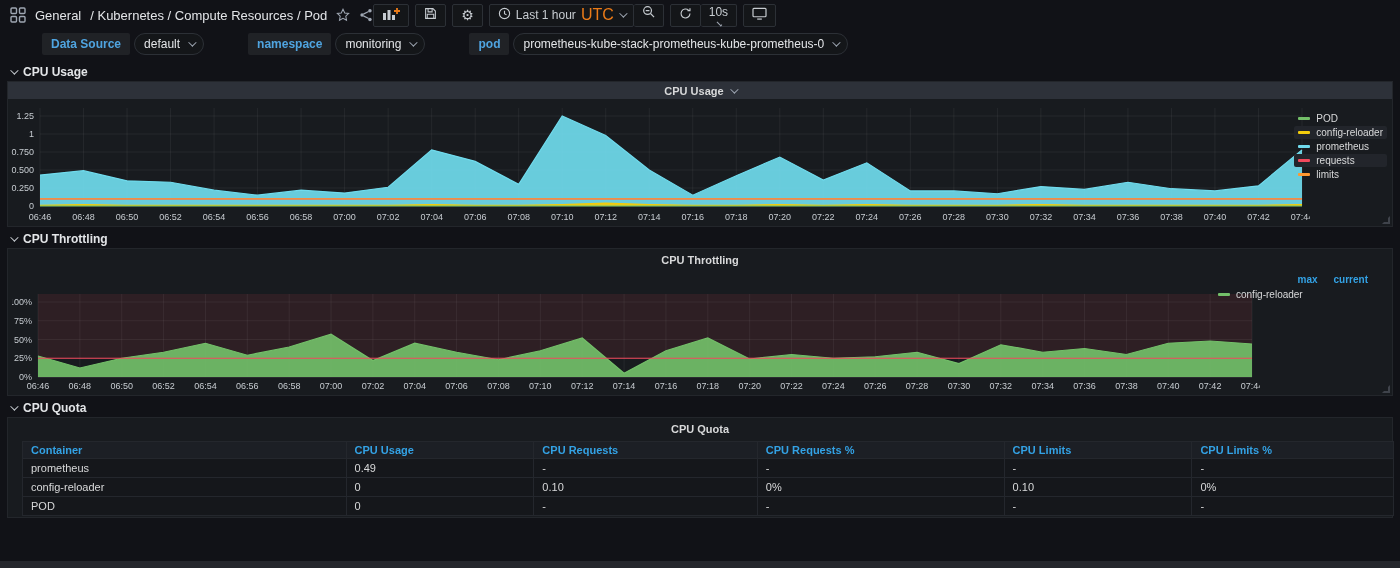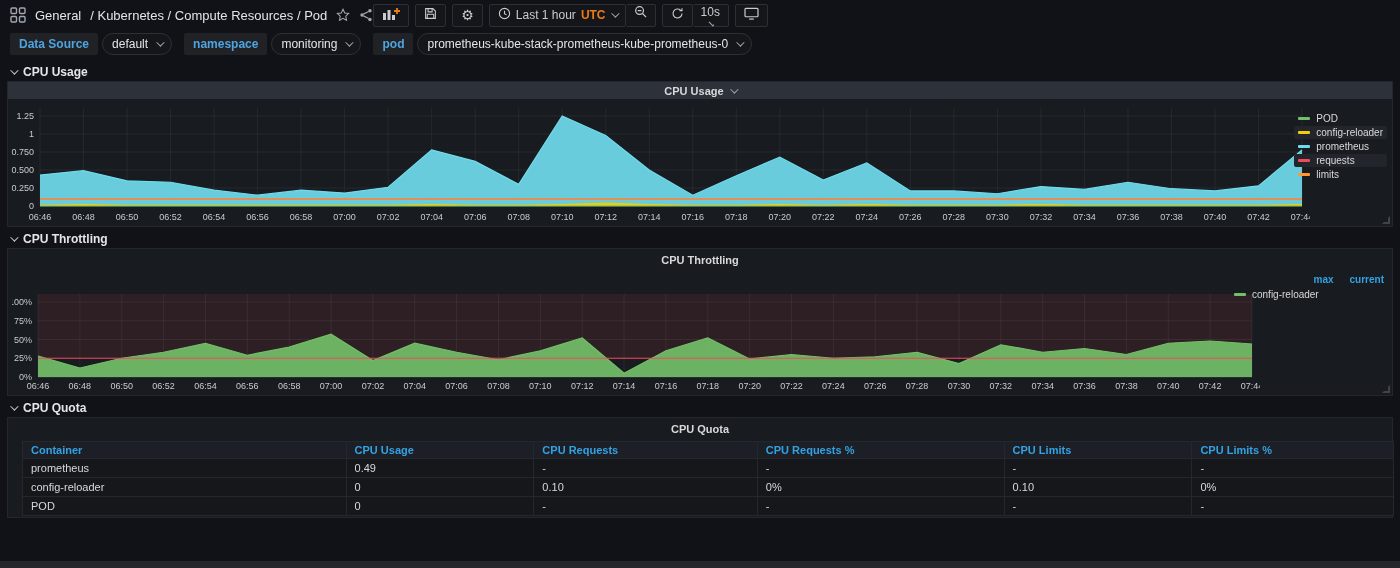--- a/index.html
+++ b/index.html
@@ -15,27 +15,27 @@
   .crumb { color:#e3e5e8; cursor:pointer; white-space:nowrap; }
   .icon-btn { display:flex; align-items:center; justify-content:center; cursor:pointer; color:#9fa7b3; }
   .nav-right { display:flex; align-items:center; gap:6px; }
   .btn {
     display:flex; align-items:center; gap:5px; height:23px; padding:0 8px;
     background:#141619; border:1px solid #2c3036; border-radius:2px;
     color:#c7ccd1; font-size:12px; cursor:pointer; white-space:nowrap;
   }
   .btn-group { display:flex; }
   .btn-group .btn:not(:first-child){ border-left:none;flex-direction:column; }
-  .utc { color:#eb7b18; font-weight:700; font-size:12px; }
+  .utc { color:#eb7b18; font-weight:400; font-size:16px; }
   .caret { width:6px; height:6px; border-right:1.3px solid #9fa7b3; border-bottom:1.3px solid #9fa7b3;
            transform:rotate(45deg) translateY(-2px); display:inline-block; }
   .gear { font-size:14px; line-height:1; }
   
   .vars { display:flex; align-items:center; gap:12px; padding:3px 10px 5px; }
-  .var { display:flex; align-items:center; gap:4px; }
+  .var { display:flex; align-items:center; gap:4px;margin-left:32px; }
   .var-label { background:#202226; color:#4fa4e0; font-size:12px; font-weight:700;
                height:22px; line-height:22px; padding:0 9px; border-radius:2px; }
   .var-value { background:#141619; border:1px solid #2c3036; border-radius:11px; height:22px;
                display:flex; align-items:center; gap:8px; padding:0 9px; font-size:12px; color:#e3e5e8; cursor:pointer; }
   
   .section { display:flex; align-items:center; gap:7px; padding:4px 10px 2px; height:21px;
              font-size:12px; font-weight:700; color:#e3e5e8; cursor:pointer; }
   .section .caret { border-color:#c7ccd1; }
   
   .panel { margin:0 7px; background:#181b1f; border:1px solid #23262b; position:relative; }
@@ -44,21 +44,21 @@
                   gap:6px; font-size:11px; font-weight:700; color:#d8d9da; cursor:pointer; }
   #usage-svg { position:absolute; left:2px; top:18px; }
   .legend-usage { position:absolute; right:5px; top:30px; display:flex; flex-direction:column; gap:1px; font-size:10px; }
   .leg-item { display:flex; align-items:center; gap:6px; padding:1px 4px; border-radius:2px; cursor:pointer; color:#d8d9da; }
   .leg-hl { background:#22252b; }
   .leg-swatch { width:12px; height:3px; border-radius:1px; flex:none; }
   #panel-throttling { height:148px; }
   .panel-title-center { height:22px; display:flex; align-items:center; justify-content:center;
                         font-size:11px; font-weight:700; color:#d8d9da; cursor:pointer; }
   #throttle-svg { position:absolute; left:4px; top:23px; }
-  .legend-throttle { position:absolute; right:8px; top:25px; font-size:10px; width:150px; }
+  .legend-throttle { position:absolute; right:24px; top:25px; font-size:10px; width:150px; }
   .tl-headers { display:flex; justify-content:flex-end; gap:16px; color:#33a2e5; font-weight:700; }
   .tl-item { display:flex; align-items:center; gap:6px; margin-top:4px; cursor:pointer; }
   #panel-quota { height:101px; }
   
   .quota-table { width:calc(100% - 12px); margin:1px 14px 0; border-collapse:collapse; font-size:11px; table-layout:fixed; }
   .quota-table th { color:#33a2e5; text-align:left; font-weight:700; background:#1c1f25;
                     padding:2px 8px; border:1px solid #24272d; cursor:pointer; height:15px; }
   .quota-table td { padding:3px 8px; background:#15171b; border:1px solid #24272d; color:#d8d9da; height:14px; }
   svg text { font-family:"Liberation Sans", sans-serif; }
   .resize-handle { position:absolute; right:2px; bottom:2px; width:8px; height:8px; cursor:nwse-resize;

